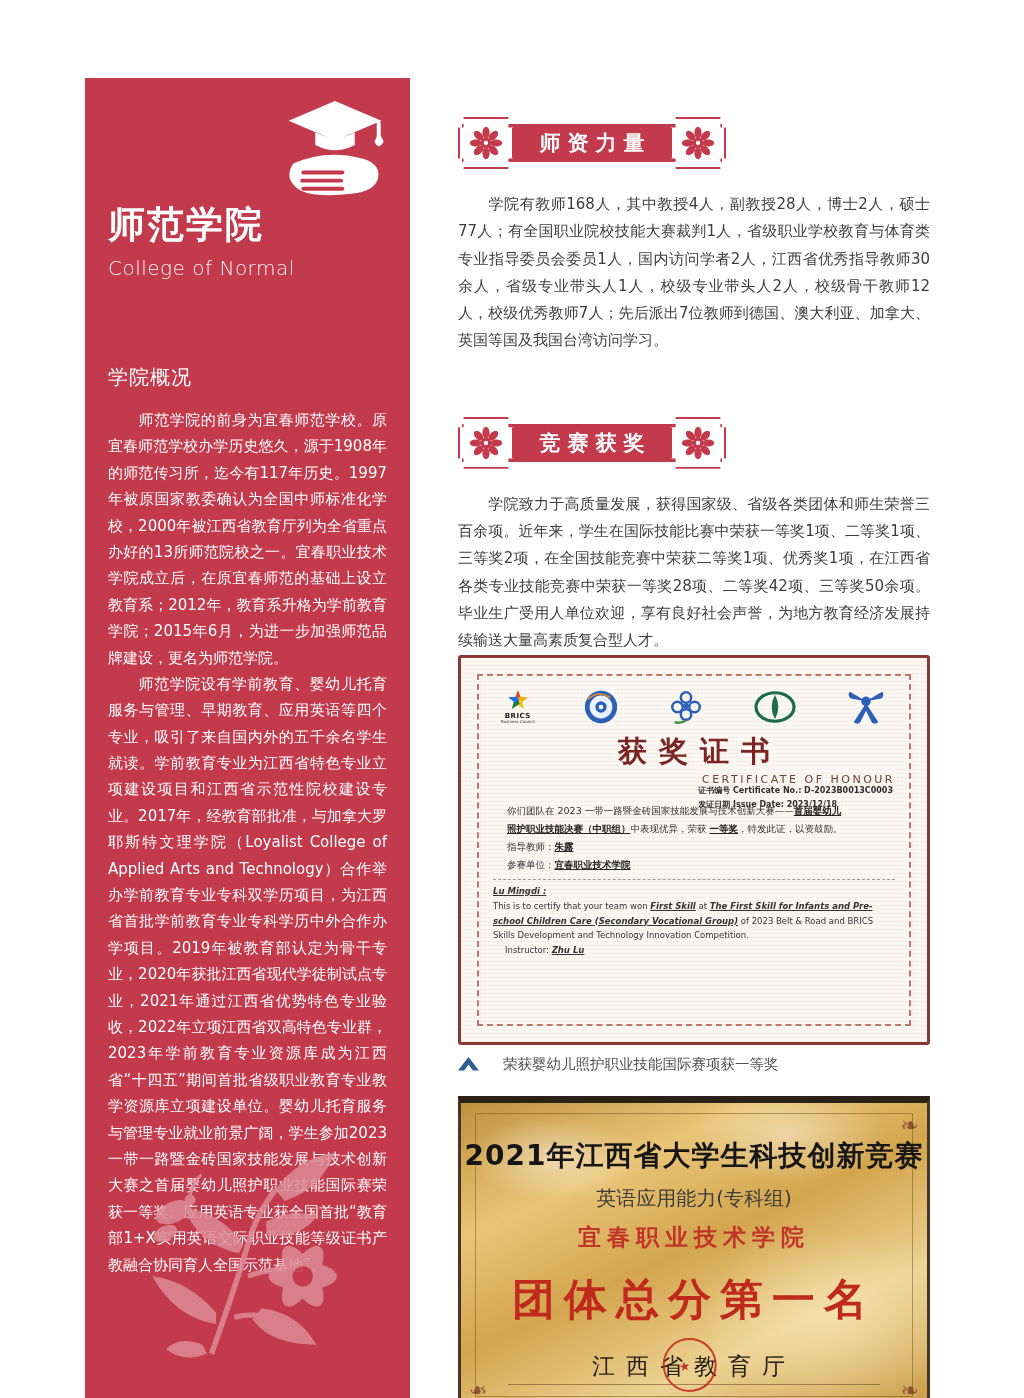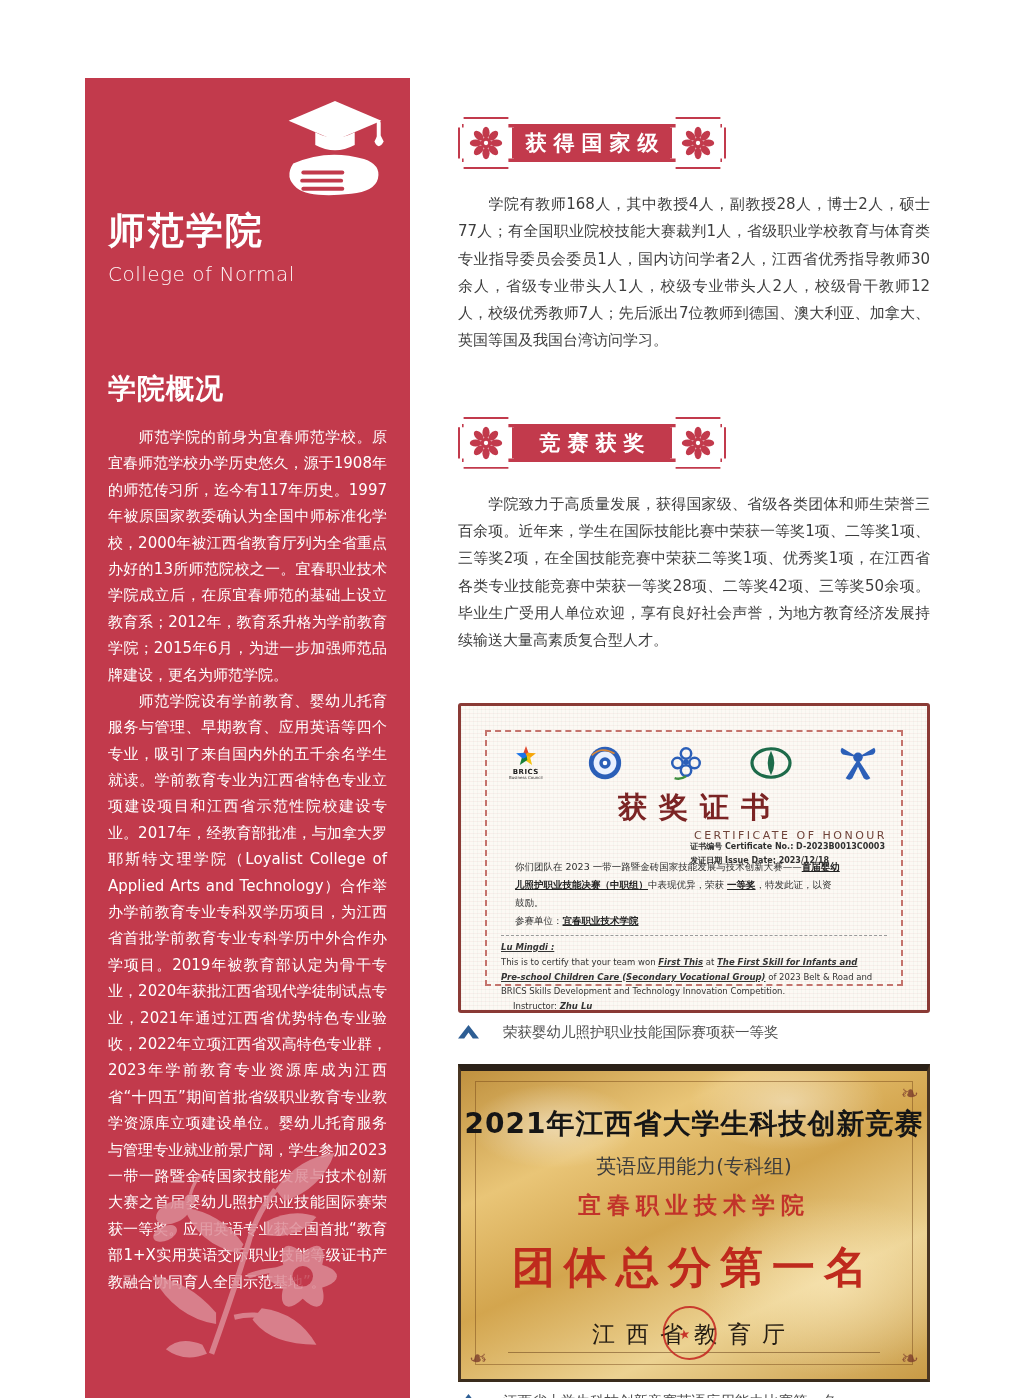--- a/index.html
+++ b/index.html
@@ -6,25 +6,25 @@
     --sidebar-red:#c23a4c; --accent-red:#c23a4c; --maroon:#7b2424;
     --text-dark:#3d3d3d; --arrow-blue:#2e5e94; --seal-red:#c12f2a;
   }
   *{margin:0;padding:0;box-sizing:border-box;}
   html,body{width:1024px;height:1398px;background:#ffffff;overflow:hidden;
     font-family:"DejaVu Sans","Liberation Sans",sans-serif;}
   .page{position:relative;width:1024px;height:1398px;background:#fff;}
 
   
   .sidebar{position:absolute;left:85px;top:78px;width:325px;height:1320px;
-    background:var(--sidebar-red);color:#fff;padding:22px 23px 0 23px;}
+    background:var(--sidebar-red);color:#fff;padding:16px 23px 0 23px;}
   .gradcap{position:absolute;top:16px;right:14px;width:122px;height:116px;}
   .sb-title{margin-top:106px;font-size:37px;font-weight:bold;letter-spacing:2px;}
   .sb-sub{margin-top:6px;font-size:20px;font-weight:300;opacity:.95;letter-spacing:.5px;}
-  .sb-section{margin-top:84px;font-size:28px;font-weight:bold;letter-spacing:1px;}
+  .sb-section{margin-top:84px;font-size:20px;font-weight:normal;letter-spacing:1px;}
   .sb-p{margin-top:16px;font-size:15px;line-height:1.76;text-align:justify;
     text-justify:inter-ideograph;}
   .sb-p + .sb-p{margin-top:0;}
   .sb-p::before{content:"";display:inline-block;width:2em;}
   .floral{position:absolute;left:50%;bottom:26px;transform:translateX(-50%);
     width:238px;height:228px;color:#dd8c97;opacity:.85;}
 
   
   .main{position:absolute;left:458px;top:117px;width:472px;}
   .banner{position:relative;height:52px;width:268px;}
@@ -36,26 +36,26 @@
   .banner-end svg{width:36px;height:36px;color:var(--accent-red);}
   .banner-title{position:absolute;left:56px;right:56px;top:0;bottom:0;display:flex;
     align-items:center;justify-content:center;color:#fff;font-weight:bold;font-size:21px;
     letter-spacing:7px;text-indent:7px;}
   .body-p{margin-top:22px;font-size:15px;line-height:1.82;color:var(--text-dark);
     text-align:justify;text-justify:inter-ideograph;}
   .body-p::before{content:"";display:inline-block;width:2em;}
   .banner.second{margin-top:62px;}
 
   
-  .cert{margin-top:48px;width:472px;height:310px;border:3px solid #8a3a35;border-radius:3px;
+  .cert{width:472px;height:390px;border:3px solid #8a3a35;border-radius:3px;
     background:
       repeating-linear-gradient(0deg,rgba(214,150,150,.10) 0 1px,transparent 1px 4px),
       repeating-linear-gradient(90deg,rgba(150,190,170,.08) 0 1px,transparent 1px 4px),
       #fcf9f4;
-    padding:24px;position:relative;overflow:hidden;}
+    padding:16px;position:relative;overflow:hidden;}
   .cert-in{width:100%;height:100%;border:2px dashed #c4736c;padding:8px 14px 6px;position:relative;}
   .logo-row{display:flex;justify-content:space-between;align-items:center;padding:0 8px;height:46px;}
   .logo{display:flex;flex-direction:column;align-items:center;line-height:1;}
   .logo .lbl{font-size:7px;font-weight:bold;color:#1c1c1c;margin-top:1px;letter-spacing:.5px;}
   .logo .sublbl{font-size:4px;color:#333;}
   .cert-title{text-align:center;font-family:"DejaVu Serif","Liberation Serif",serif;
     color:var(--maroon);font-size:29px;font-weight:bold;letter-spacing:12px;text-indent:12px;margin-top:2px;}
   .cert-sub{text-align:right;color:#6e4238;font-size:11px;letter-spacing:2.5px;margin-top:1px;}
   .cert-meta{position:absolute;right:16px;top:108px;font-size:8px;font-weight:bold;color:#2f2f2f;line-height:1.8;}
   .cert-body{margin-top:16px;font-size:9.5px;color:#2f2f2f;line-height:1.9;width:88%;}
@@ -224,21 +224,21 @@
 
   <main class="main">
 
     <div class="banner">
       <span class="banner-bar"></span>
       <span class="banner-end left">
           <svg>
             <use href="#pflower"></use>
           </svg>
         </span>
-      <span class="banner-title">获得国家级</span>
+      <span class="banner-title">师资力量</span>
       <span class="banner-end right">
           <svg>
             <use href="#pflower"></use>
           </svg>
         </span>
     </div>
 
     <p class="body-p">学院有教师168人，其中教授4人，副教授28人，博士2人，硕士77人；有全国职业院校技能大赛裁判1人，省级职业学校教育与体育类专业指导委员会委员1人，国内访问学者2人，江西省优秀指导教师30余人，省级专业带头人1人，校级专业带头人2人，校级骨干教师12人，校级优秀教师7人；先后派出7位教师到德国、澳大利亚、加拿大、英国等国及我国台湾访问学习。</p>
 
     <div class="banner second">
@@ -295,29 +295,30 @@
 
         <div class="cert-meta">
           <div>证书编号 Certificate No.: D-2023B0013C0003</div>
           <div>发证日期 Issue Date: 2023/12/18</div>
         </div>
 
         <div class="cert-body">
           <div class="cert-row">
             <span>你们团队在 2023 一带一路暨金砖国家技能发展与技术创新大赛——</span><span class="u">首届婴幼儿照护职业技能决赛（中职组）</span><span>中表现优异，</span><span>荣获</span> <span class="u">一等奖</span><span>，特发此证，以资鼓励。</span>
           </div>
+          <div class="cert-row"><span>指导教师：</span><span class="u">朱露</span></div>
           <div class="cert-row"><span>参赛单位：</span><span class="u">宜春职业技术学院</span></div>
         </div>
 
         <div class="cert-div"></div>
 
         <div class="cert-en">
           <div><span class="iu">Lu Mingdi :</span></div>
           <div>
-            <span>This is to certify that your team won </span><span class="iu">First This</span><span> at </span><span class="iu">The First Skill for Infants and Pre-school Children Care (Secondary Vocational Group)</span><span> of 2023 Belt &amp; Road and BRICS Skills Development and Technology Innovation Competition.</span>
+            <span>This is to certify that your team won </span><span class="iu">First Skill</span><span> at </span><span class="iu">The First Skill for Infants and Pre-school Children Care (Secondary Vocational Group)</span><span> of 2023 Belt &amp; Road and BRICS Skills Development and Technology Innovation Competition.</span>
           </div>
           <div style="margin-left:12px"><span>Instructor: </span><span class="iu">Zhu Lu</span></div>
 
         </div>
 
       </div>
     </figure>
 
     <div class="caption">
       <svg>

